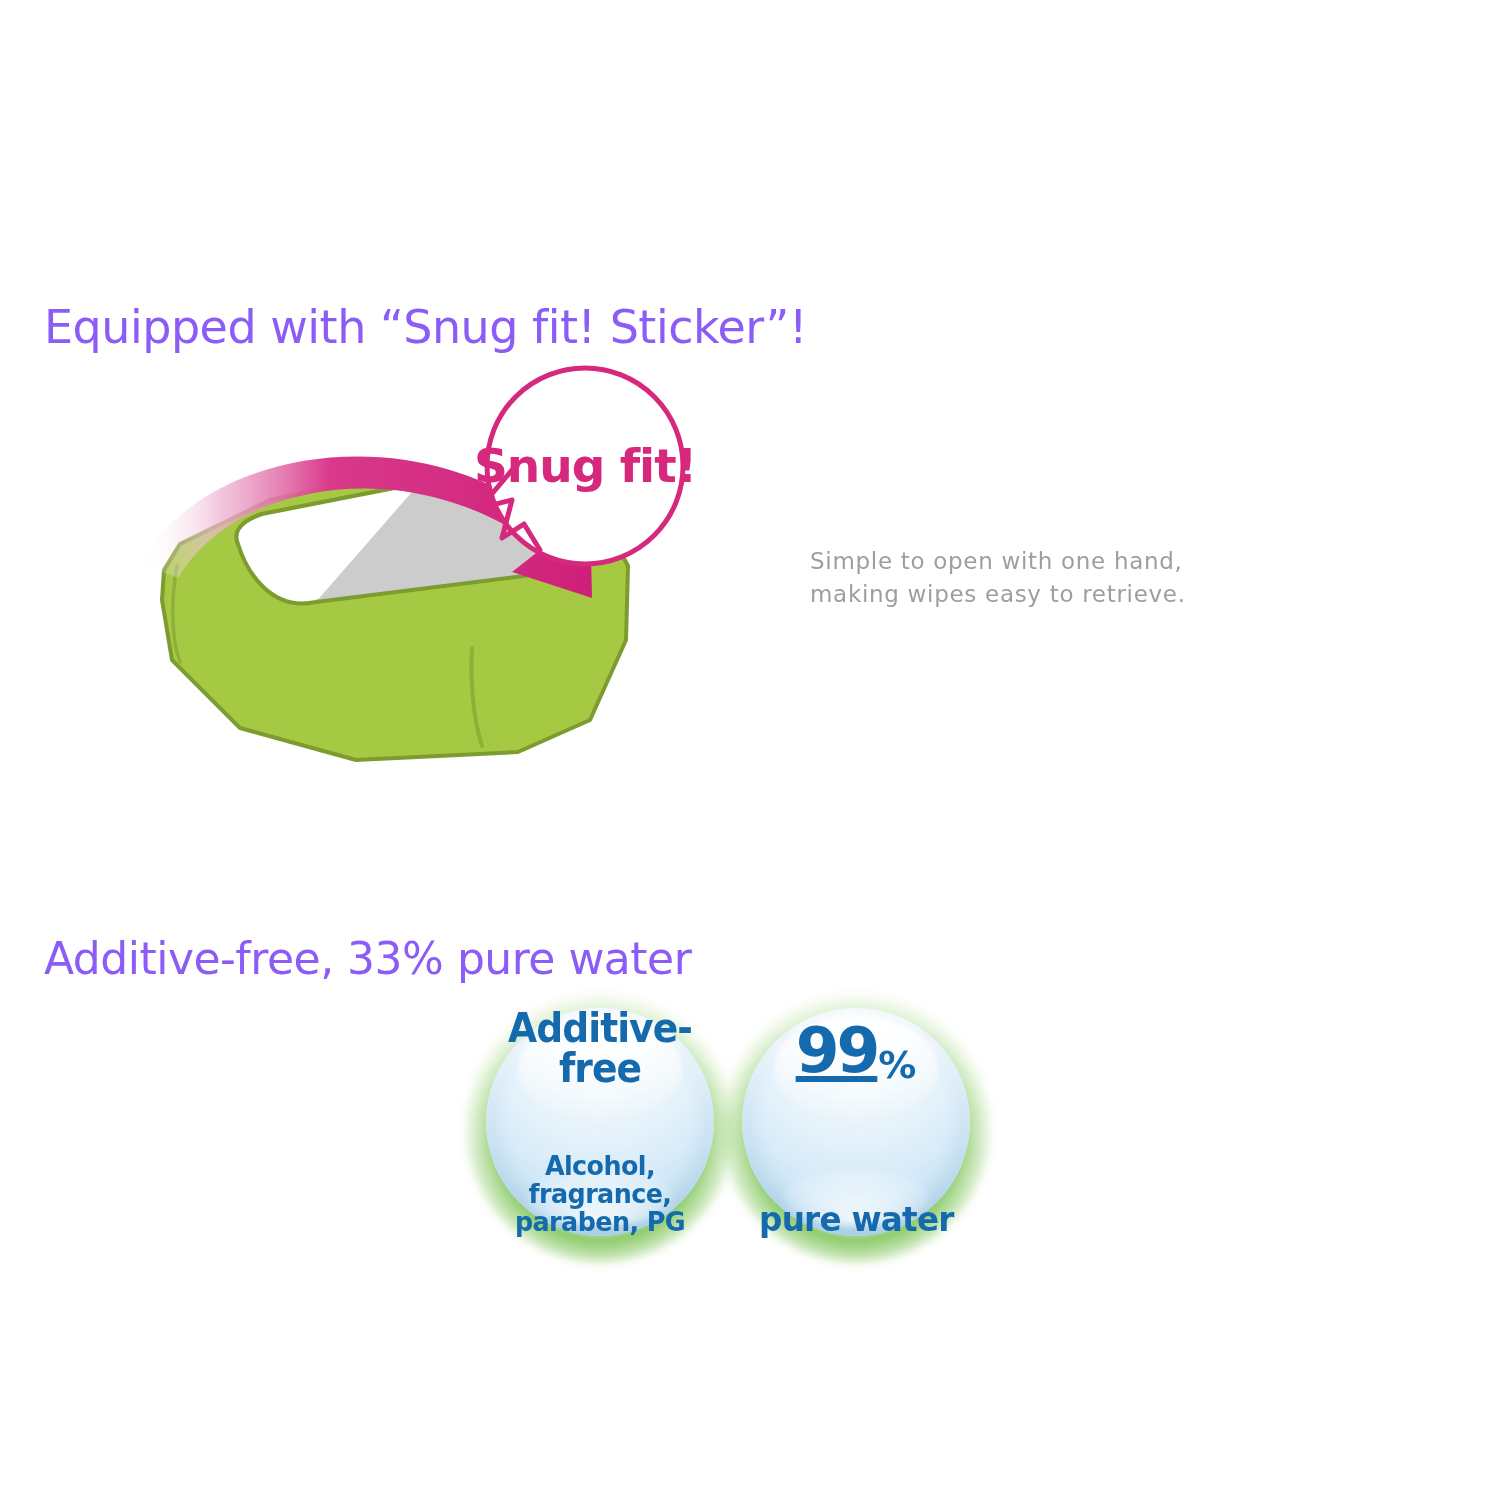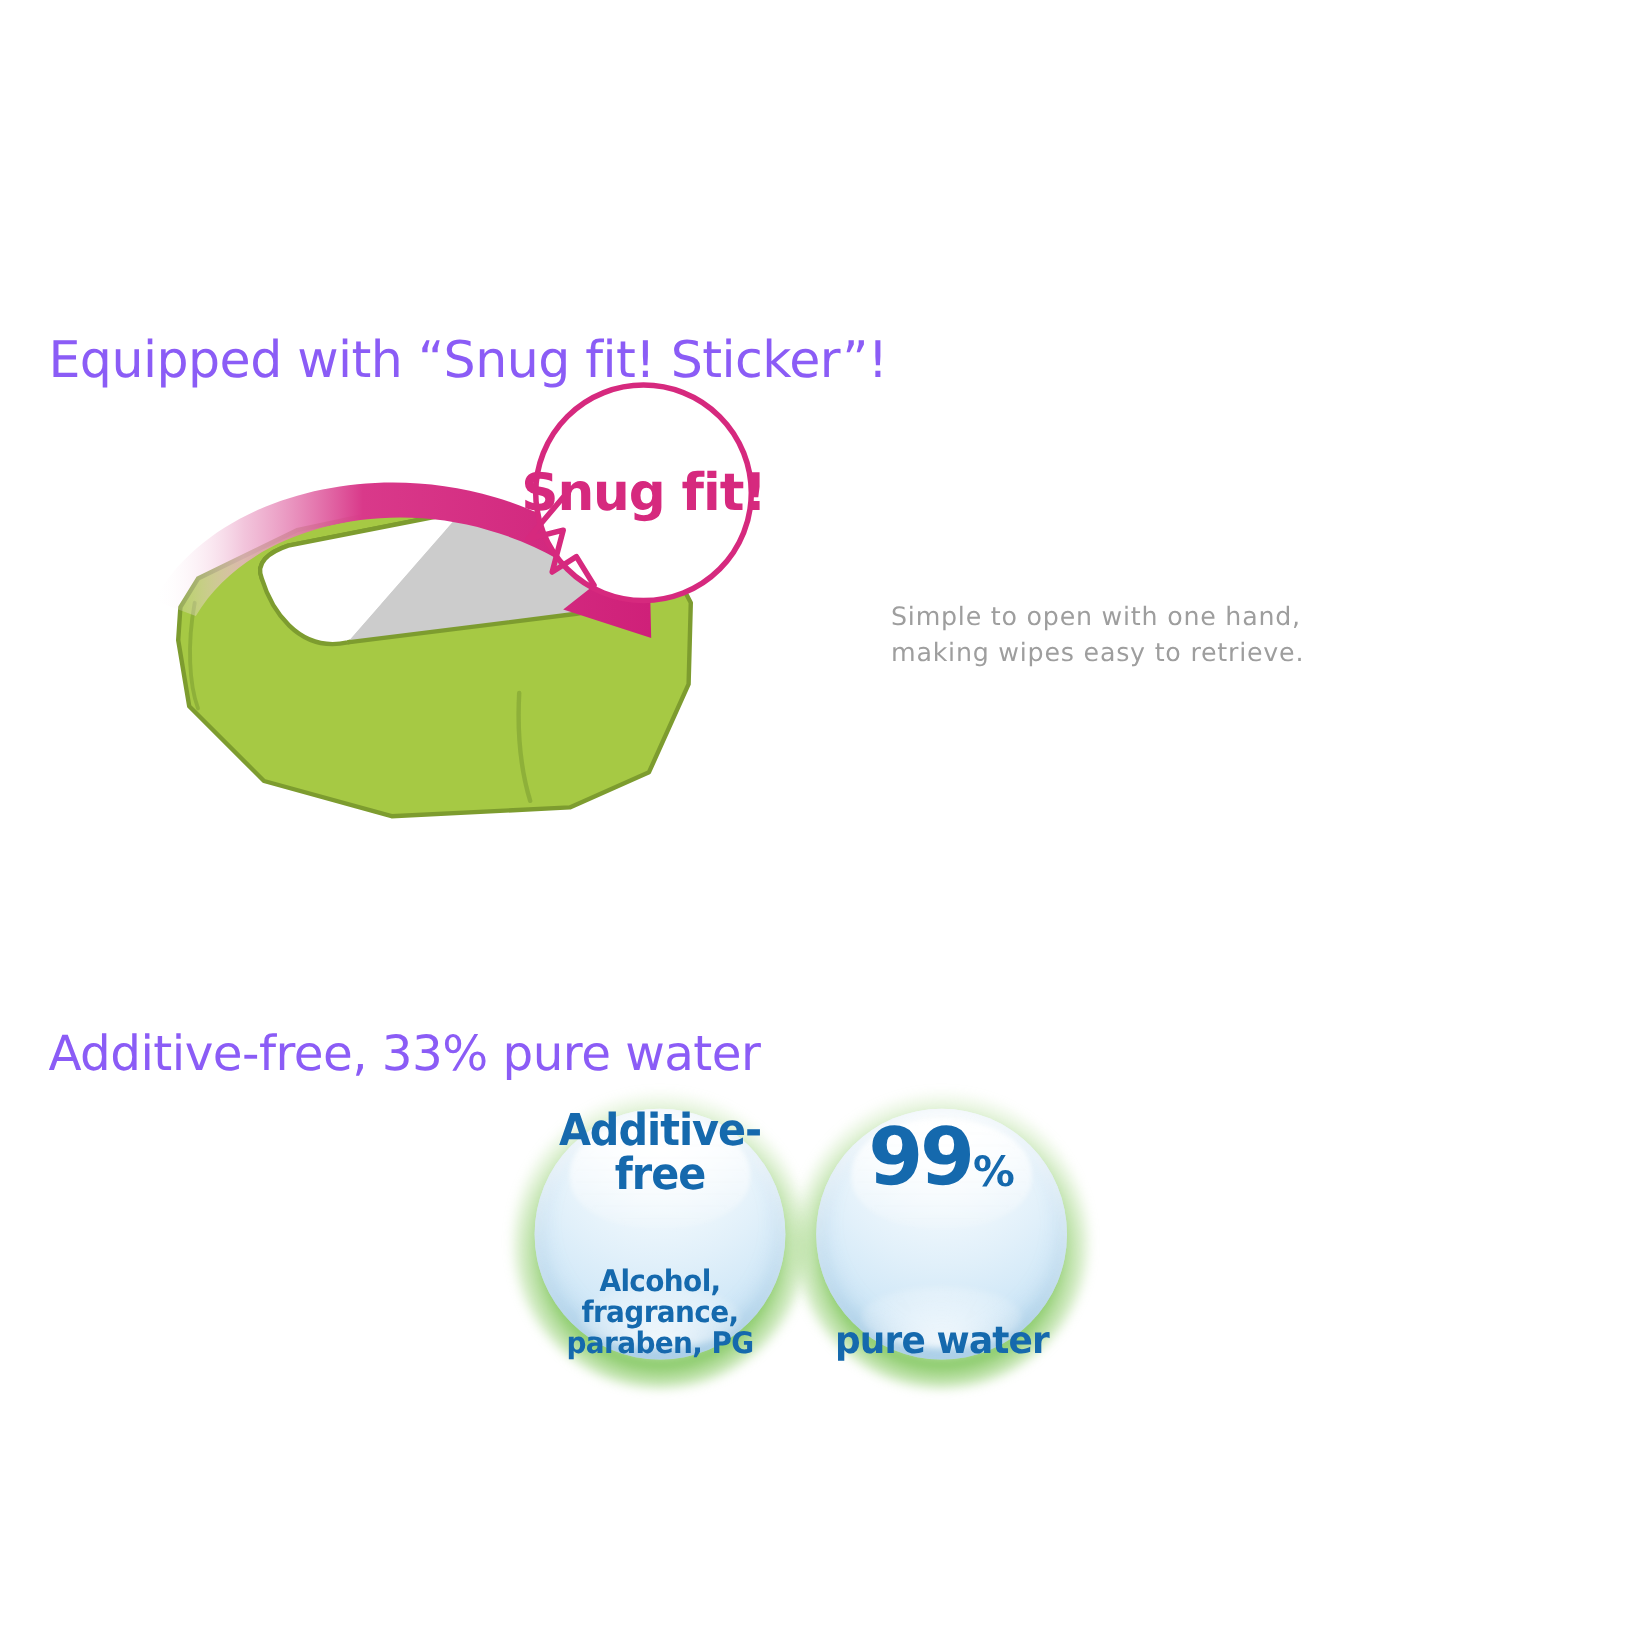--- a/index.html
+++ b/index.html
@@ -48,21 +48,21 @@
     font-size: 23px;
     line-height: 33px;
     letter-spacing: 0.7px;
     font-family: "DejaVu Sans", sans-serif;
   }
 
   
   #pack-illustration {
     position: absolute;
     left: 120px;
-    top: 330px;
+    top: 348px;
     width: 640px;
     height: 430px;
   }
   #pack-illustration svg { display: block; width: 100%; height: 100%; }
 
   
   #badge-row {
     position: absolute;
     left: 470px;
     top: 1000px;
@@ -154,23 +154,24 @@
     margin-top: 3px;
   }
   .badge-sub .l2 { display: block; }
 
   .badge-big-row {
     display: flex;
     align-items: flex-start;
     justify-content: center;
   }
   .badge-big {
-    font-size: 72px;
+    font-size: 63px;
     line-height: 86px;
     letter-spacing: -3px;
+    text-decoration: underline;
   }
   .badge-pct {
     font-size: 38px;
     line-height: 38px;
     margin-top: 38px;
     margin-left: 1px;
   }
   .badge-water {
     font-size: 34px;
     line-height: 34px;

